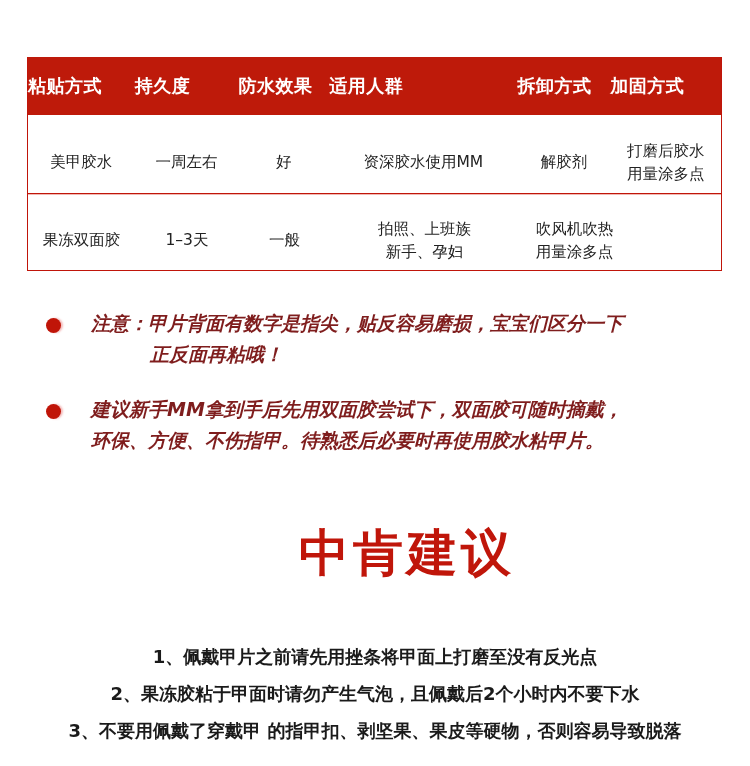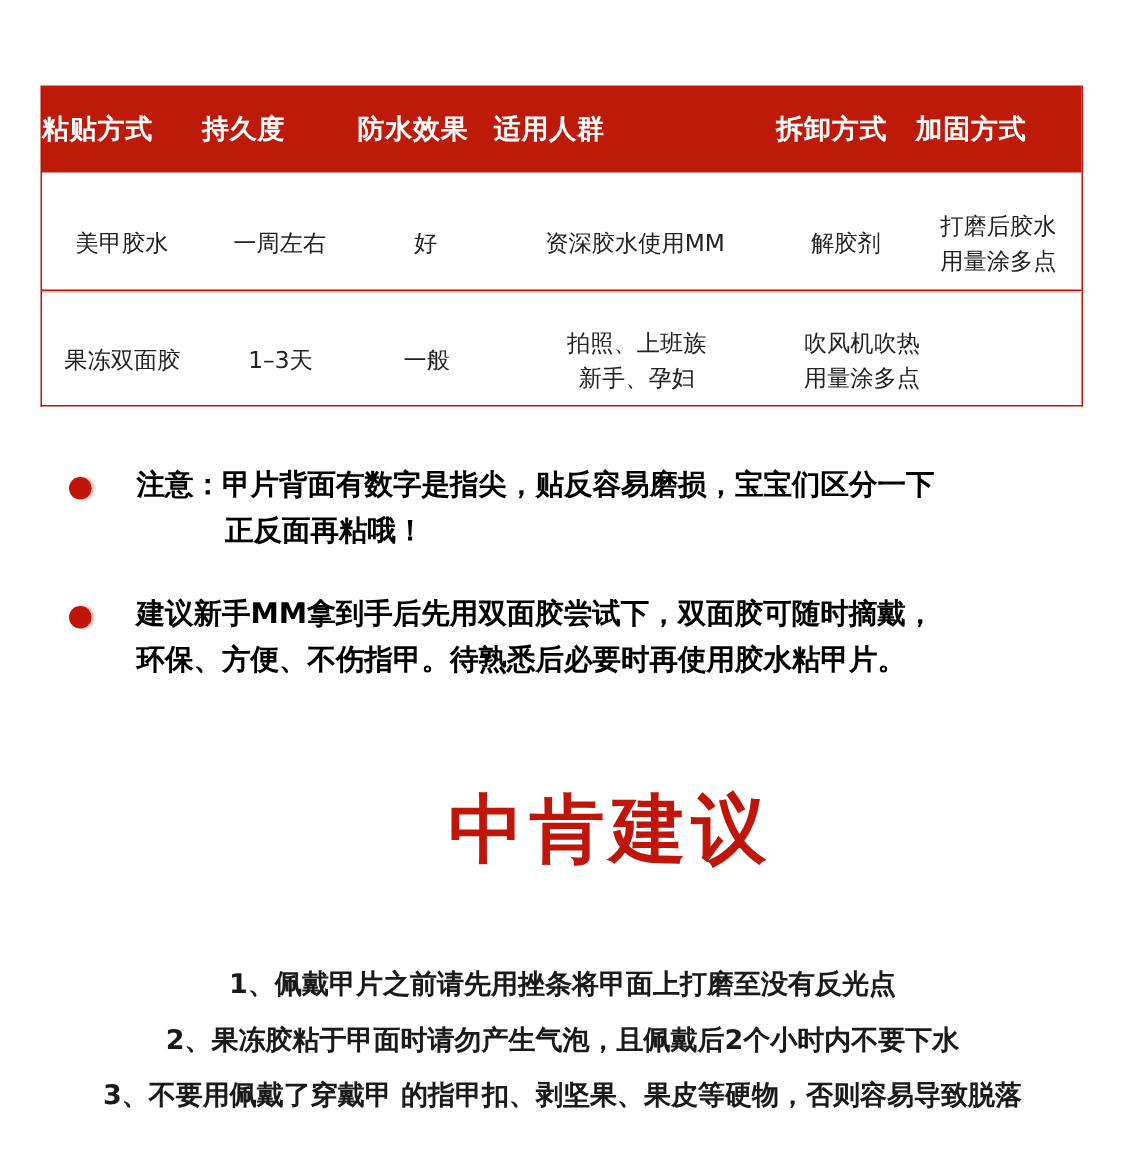--- a/index.html
+++ b/index.html
@@ -35,21 +35,21 @@
   .c6 { width: 111px; }
 
   .notes { position: absolute; left: 0; top: 310px; width: 750px; }
   .note { position: absolute; left: 0; width: 750px; }
   .dot {
     position: absolute; left: 46px; width: 15px; height: 15px; border-radius: 50%;
     background: #c01508; box-shadow: 2px 0 2px rgba(220,60,60,0.35);
   }
   .note-text {
     position: absolute; left: 91px; font-size: 19px; line-height: 31px;
-    font-weight: bold; color: #000000; white-space: nowrap;
+    font-weight: bold; color: #7f1d1d; white-space: nowrap; font-style: italic;
   }
   .indent { padding-left: 59px; display: inline-block; }
 
   .section-title {
     position: absolute; left: 0; width: 750px; top: 520px; text-align: center;
     font-size: 50px; font-weight: bold; color: #c0160a; letter-spacing: 4px; margin-left: 32px;
   }
   .tips { position: absolute; left: 0; top: 606px; width: 750px; margin-top: 36px; }
   .tip {
     text-align: center; font-size: 18px; font-weight: bold; color: #1a1a1a;

